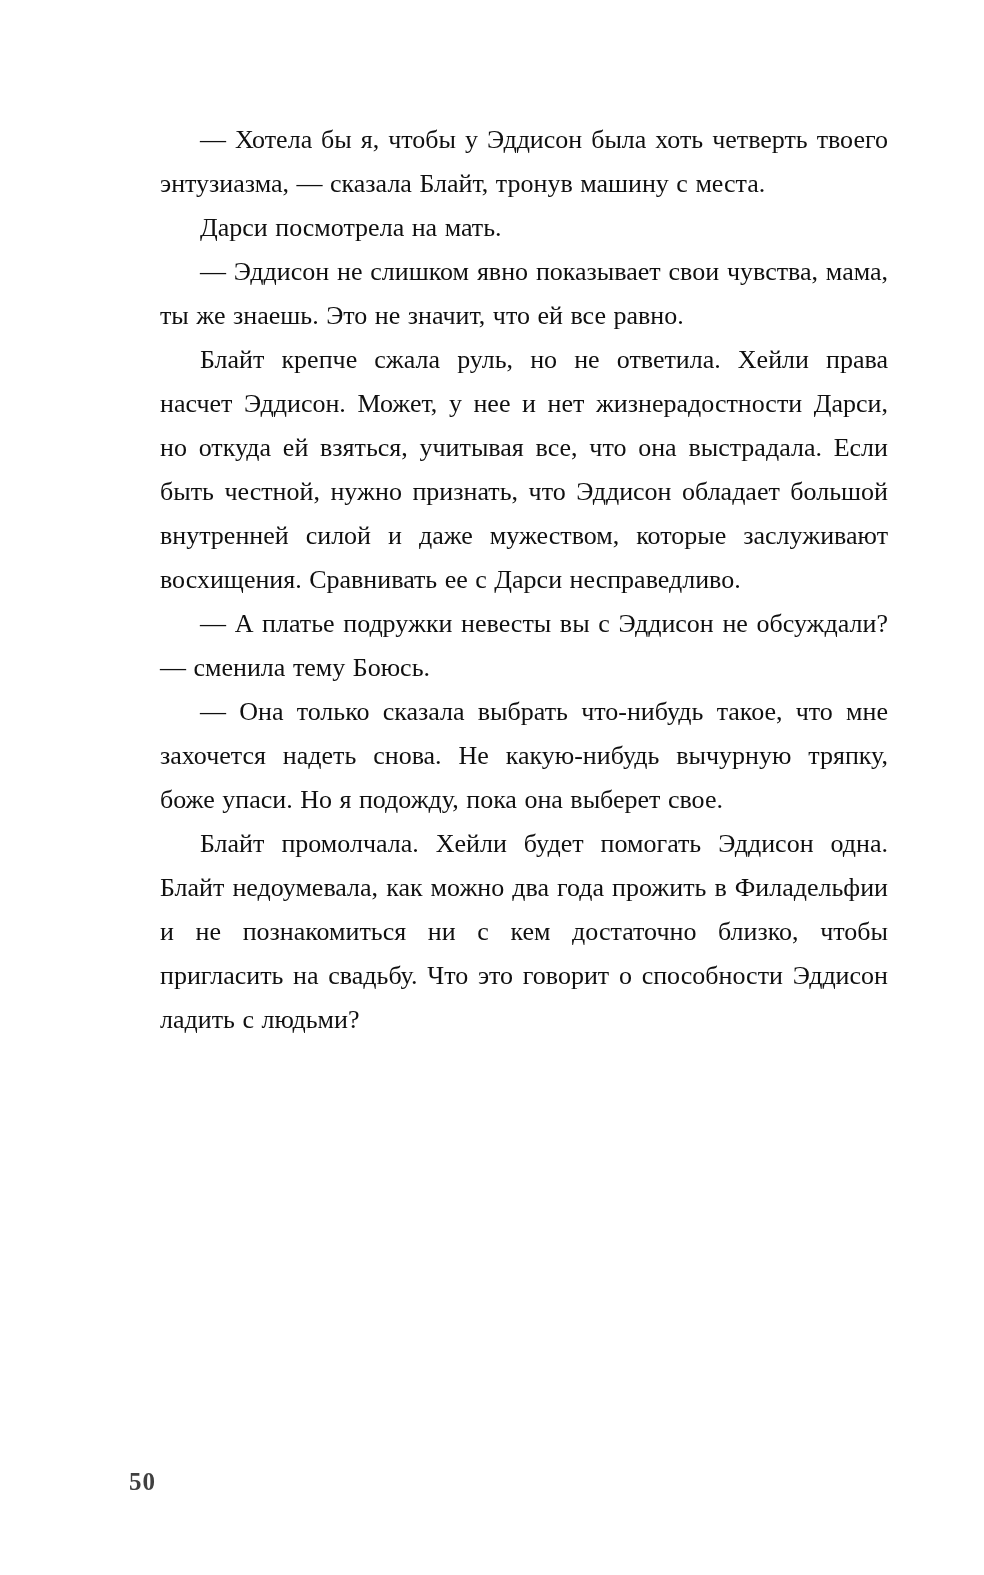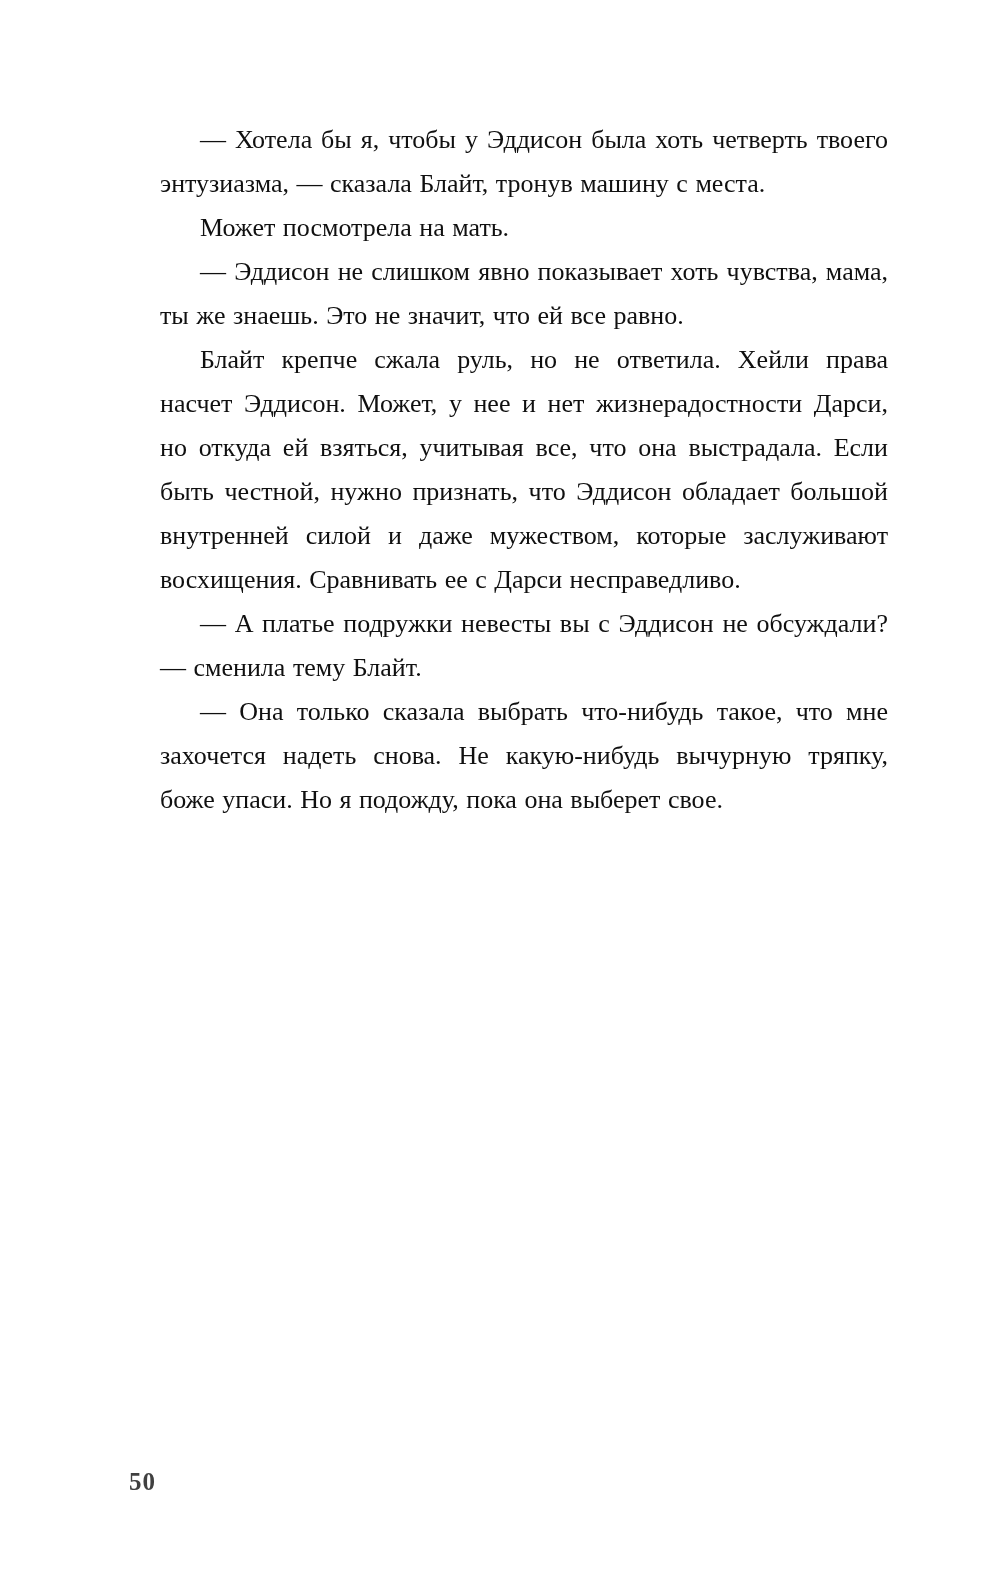--- a/index.html
+++ b/index.html
@@ -46,20 +46,21 @@
       color: #404040;
       letter-spacing: 1px;
     }
   </style>
 </head>
 <body>
 
 <div class="page">
   <div class="text-block">
     <p lang="ru">— Хотела бы я, чтобы у Эддисон была хоть четверть твоего энтузиазма, — сказала Блайт, тронув машину с места.</p>
-    <p lang="ru">Может посмотрела на мать.</p>
-    <p lang="ru">— Эддисон не слишком явно показывает хоть чувства, мама, ты же знаешь. Это не значит, что ей все равно.</p>
+    <p lang="ru">Дарси посмотрела на мать.</p>
+    <p lang="ru">— Эддисон не слишком явно показывает свои чувства, мама, ты же знаешь. Это не значит, что ей все равно.</p>
     <p lang="ru">Блайт крепче сжала руль, но не ответила. Хейли права насчет Эддисон. Может, у нее и нет жизнерадостности Дарси, но откуда ей взяться, учитывая все, что она выстрадала. Если быть честной, нужно признать, что Эддисон обладает большой внутренней силой и даже мужеством, которые заслуживают восхищения. Сравнивать ее с Дарси несправедливо.</p>
-    <p lang="ru">— А платье подружки невесты вы с Эддисон не обсуждали? — сменила тему Блайт.</p>
+    <p lang="ru">— А платье подружки невесты вы с Эддисон не обсуждали? — сменила тему Боюсь.</p>
     <p lang="ru">— Она только сказала выбрать что-нибудь такое, что мне захочется надеть снова. Не какую-нибудь вычурную тряпку, боже упаси. Но я подожду, пока она выберет свое.</p>
+    <p lang="ru">Блайт промолчала. Хейли будет помогать Эддисон одна. Блайт недоумевала, как можно два года прожить в Филадельфии и не познакомиться ни с кем достаточно близко, чтобы пригласить на свадьбу. Что это говорит о способности Эддисон ладить с людьми?</p>
   </div>
   <div class="page-number">50</div>
 </div>
 
 </body></html>

